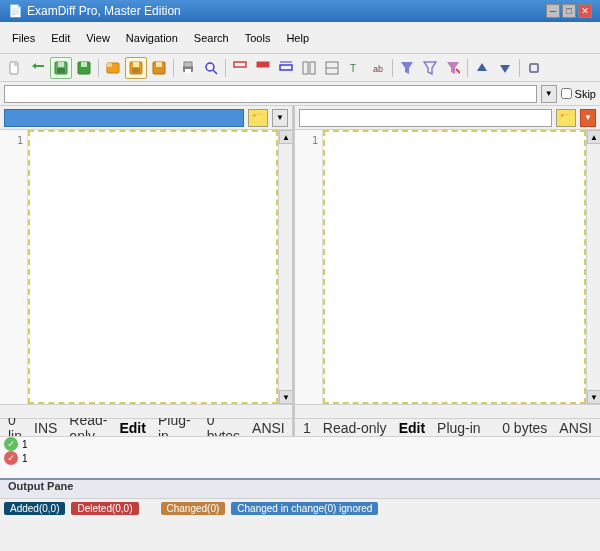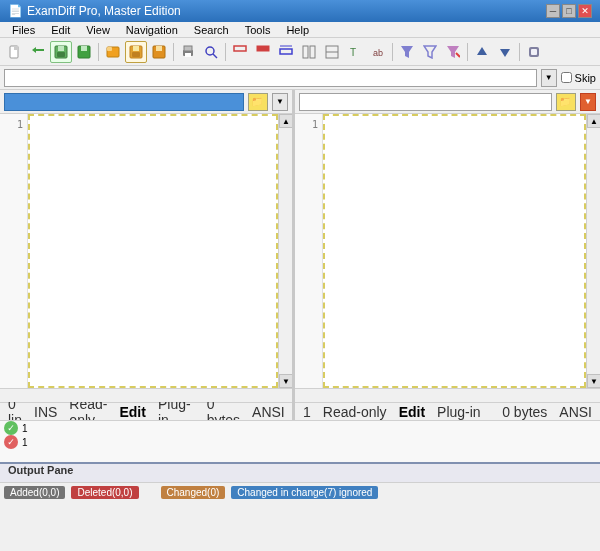--- a/index.html
+++ b/index.html
@@ -42,21 +42,21 @@
       justify-content: center;
       font-size: 9px;
       cursor: pointer;
       color: #333;
     }
     .title-bar-btn.close { background: #e05050; color: white; }
 
     
     .menu-bar {
       background: #f0f0f0;
-      height: 16px;
+      height: 32px;
       display: flex;
       align-items: center;
       padding: 0 4px;
       border-bottom: 1px solid #d0d0d0;
     }
     .menu-item {
       padding: 2px 8px;
       font-size: 11px;
       cursor: pointer;
       color: #000;
@@ -259,21 +259,21 @@
       padding: 0 4px;
       font-size: 10px;
       gap: 6px;
     }
     .diff-badge {
       padding: 1px 6px;
       border-radius: 2px;
       color: white;
       font-size: 10px;
     }
-    .badge-added { background: #737373; }
+    .badge-added { background: #0c4a6e; }
     .badge-deleted { background: #c04040; }
     .badge-changed { background: #c08040; margin-left: 16px; }
     .badge-ignored { background: #4080c0; }
 
     .panes-row {
       display: flex;
       flex: 1;
       overflow: hidden;
     }
 
@@ -591,14 +591,14 @@
 </div>
 
 <div class="output-header">
   <span>Output Pane</span>
 </div>
 
 <div class="bottom-status">
   <span class="diff-badge badge-added">Added(0,0)</span>
   <span class="diff-badge badge-deleted">Deleted(0,0)</span>
   <span class="diff-badge badge-changed">Changed(0)</span>
-  <span class="diff-badge badge-ignored">Changed in change(7) ignored</span>
+  <span class="diff-badge badge-ignored">Changed in change(0) ignored</span>
 </div>
 
 </body></html>

